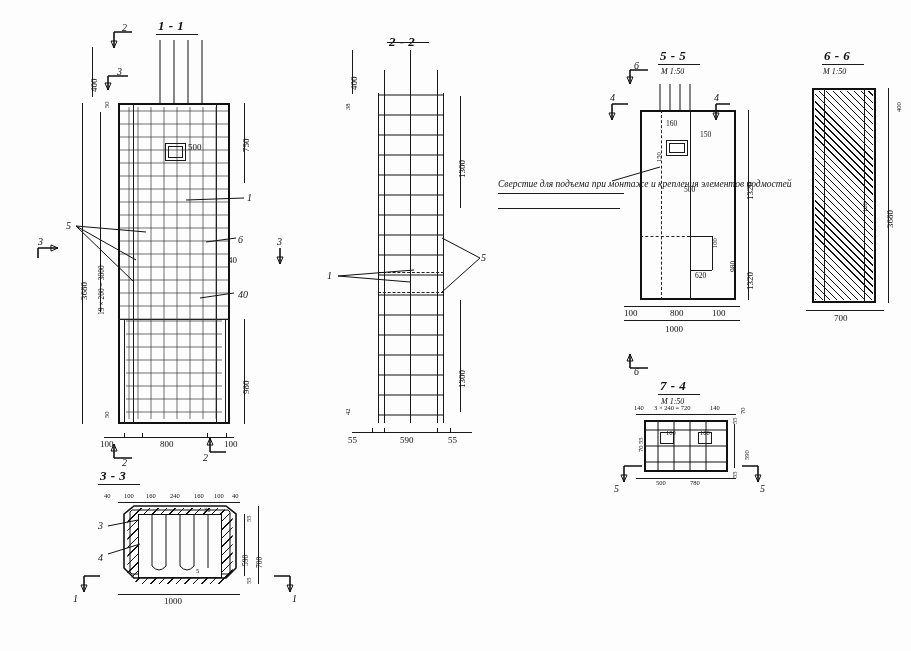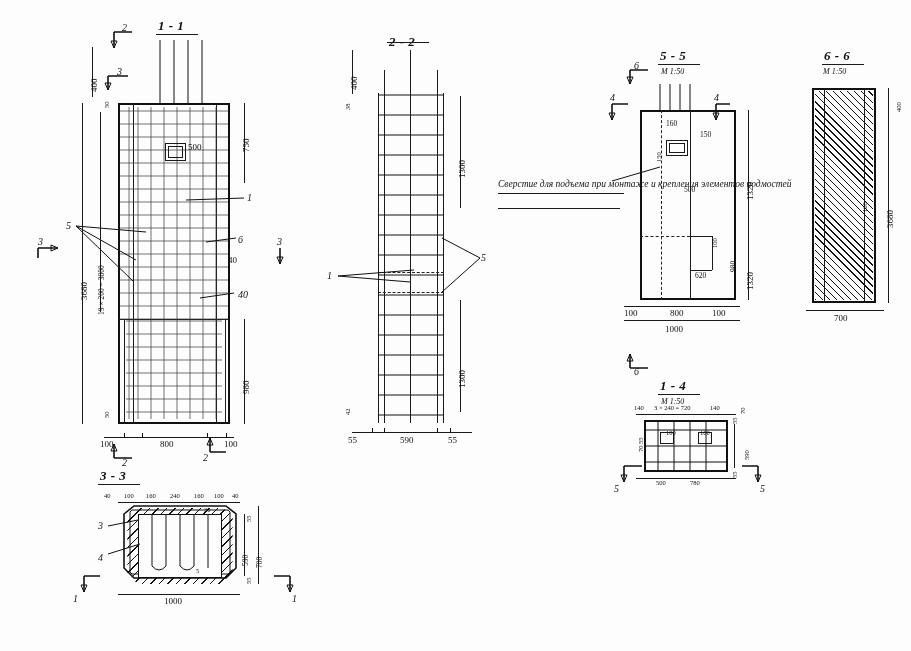--- a/index.html
+++ b/index.html
@@ -419,21 +419,21 @@
   <svg style="left:78px; top:570px; width:26px; height:26px;">
     <path class="st2" d="M6 22 L6 6 M6 6 L22 6"></path>
     <path class="st" d="M6 22 l-3 -7 l6 0 z" fill="#111"></path>
   </svg>
   <div class="cutlab" style="left:292px; top:593px;">1</div>
   <svg style="left:272px; top:570px; width:26px; height:26px;">
     <path class="st2" d="M18 22 L18 6 M18 6 L2 6"></path>
     <path class="st" d="M18 22 l-3 -7 l6 0 z" fill="#111"></path>
   </svg>
 
-  <div class="title" style="left:660px; top:378px;">1 - 4</div>
+  <div class="title" style="left:660px; top:378px;">7 - 4</div>
   <div class="ln h" style="left:658px; top:394px; width:42px;"></div>
   <div class="scale" style="left:661px; top:397px;">М 1:50</div>
 
   <div class="box2" style="left:644px; top:420px; width:84px; height:52px;"></div>
   <svg style="left:644px; top:420px; width:84px; height:52px;">
     <g class="st">
       <path d="M14 0 V52 M30 0 V52 M46 0 V52 M62 0 V52"></path>
       <path d="M0 10 H84 M0 26 H84 M0 42 H84"></path>
     </g>
   </svg>

